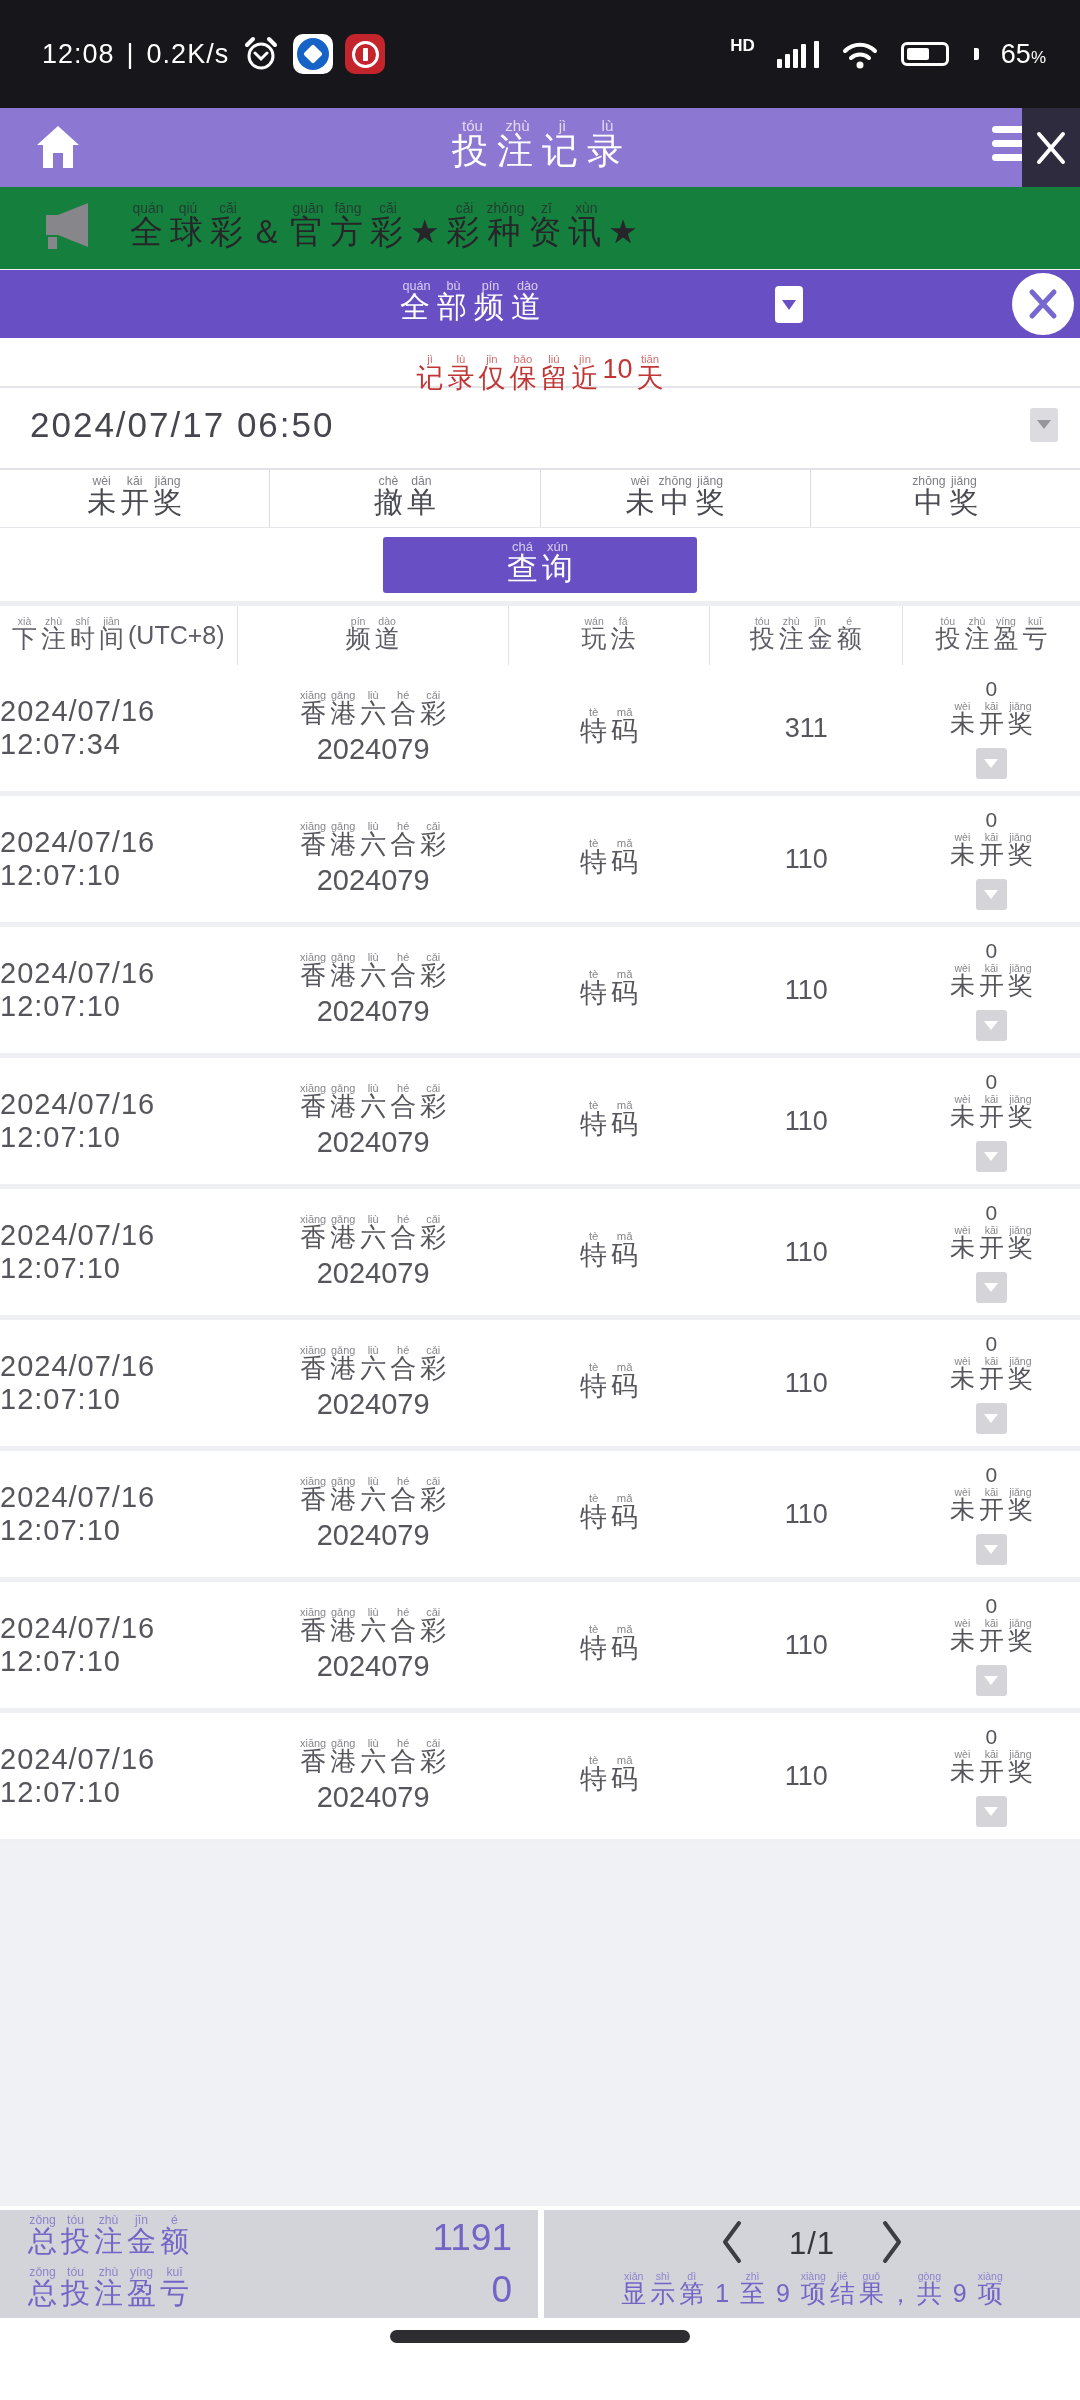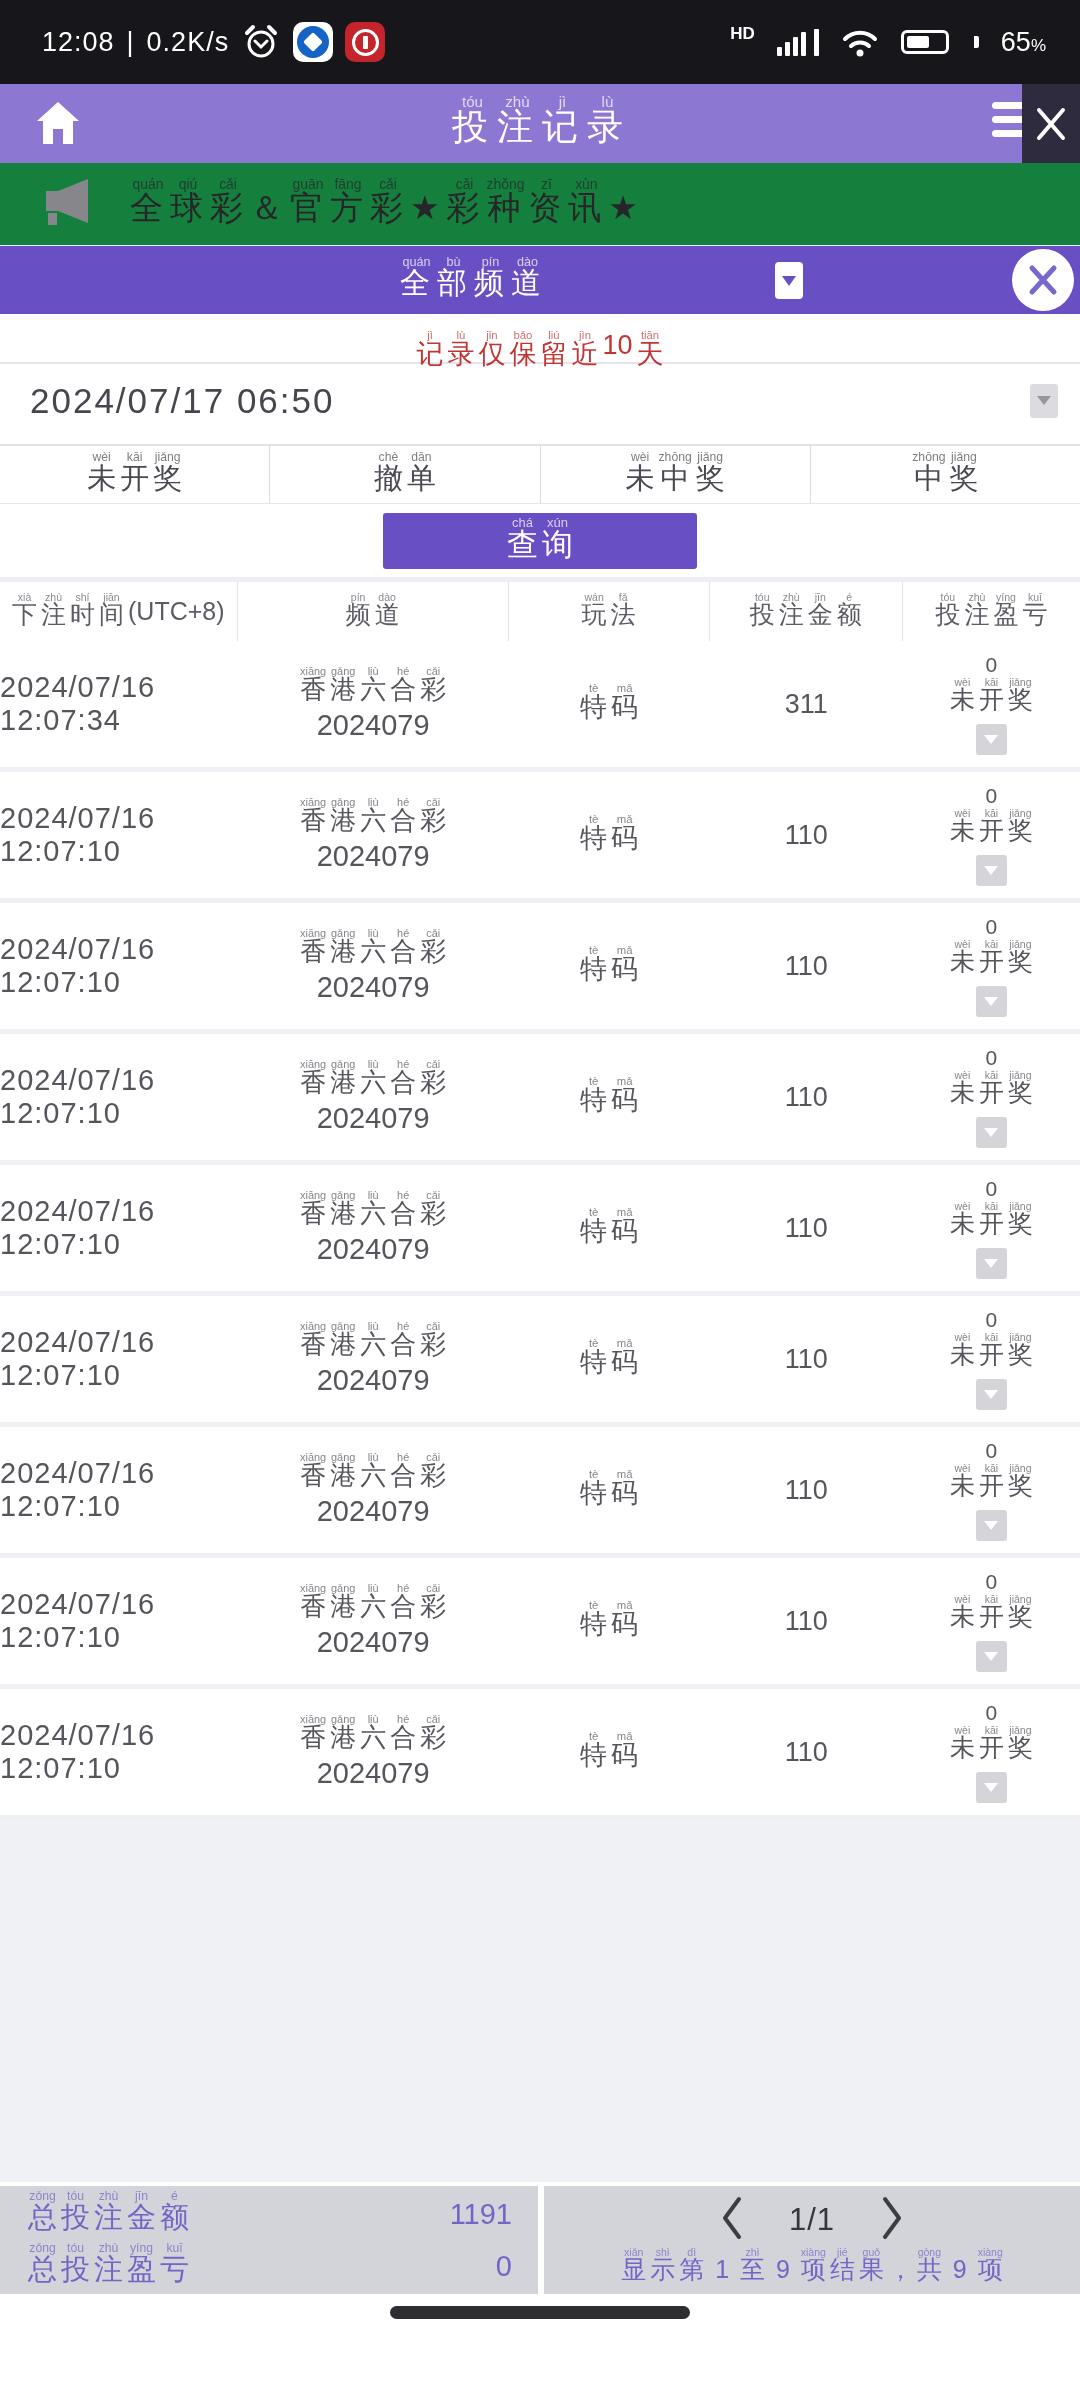--- a/index.html
+++ b/index.html
@@ -6,21 +6,21 @@
   html,body { background:#fff; }
   body { font-family:"Liberation Sans","DejaVu Sans",sans-serif; }
   .screen { position:relative; width:1080px; height:2400px; background:#fff; overflow:hidden; }
 
   ruby { ruby-align:center; }
   rt { font-size:42%; opacity:.72; letter-spacing:0; font-weight:normal; }
   .rb ruby { margin:0 2px; }
   .plain { margin:0 2px; }
 
   
-  .status-bar { height:84px; background:#17171b; color:#fff; display:flex; align-items:center; justify-content:space-between; padding:0 34px 0 42px; }
+  .status-bar { height:108px; background:#17171b; color:#fff; display:flex; align-items:center; justify-content:space-between; padding:0 34px 0 42px; }
   .sb-left { display:flex; align-items:center; gap:12px; font-size:27px; letter-spacing:1px; }
   .sb-right { display:flex; align-items:center; gap:22px; }
   .sb-icon { display:inline-flex; align-items:center; justify-content:center; }
   .app-badge { width:40px; height:40px; border-radius:10px; position:relative; display:inline-flex; align-items:center; justify-content:center; }
   .ccb { background:#fff; }
   .ccb .ccb-circle { width:32px; height:32px; border-radius:50%; background:#1663c7; display:flex; align-items:center; justify-content:center; }
   .ccb .ccb-diamond { width:14px; height:14px; background:#fff; transform:rotate(45deg); border-radius:2px; }
   .boc { background:#c4242c; }
   .boc .boc-ring { width:27px; height:27px; border:3px solid #fff; border-radius:50%; display:flex; align-items:center; justify-content:center; }
   .boc .boc-bar { width:5px; height:13px; background:#fff; border-radius:1px; }
@@ -90,21 +90,21 @@
   .td-result { font-size:21px; line-height:1.1; }
   .td-status { font-size:25px; }
   .status-caret { width:31px; height:31px; background:#d5d5d9; border-radius:3px; margin-top:8px; display:flex; align-items:center; justify-content:center; }
 
   
   .filler { height:362px; background:#f0f1f5; }
   .summary { height:112px; background:#fff; display:flex; gap:6px; padding-top:4px; }
   .panel { background:#d2d4da; height:108px; }
   .panel-left { width:538px; display:flex; flex-direction:column; justify-content:center; gap:4px; padding:0 26px; }
   .sum-row { display:flex; align-items:center; justify-content:space-between; color:#7265c5; font-size:29px; }
-  .sum-val { font-size:29px; }
+  .sum-val { font-size:37px; }
   .panel-right { flex:1; display:flex; flex-direction:column; align-items:center; justify-content:center; gap:2px; }
   .pager { display:flex; align-items:center; gap:44px; }
   .page-num { font-size:31px; color:#36363c; letter-spacing:1px; }
   .pager-info { color:#7265c5; font-size:25px; }
   .bottom-bar { height:33px; background:#fff; display:flex; justify-content:center; }
   .home-pill { width:300px; height:13px; border-radius:7px; background:#2e2e32; margin-top:12px; }
 </style>
 </head>
 <body>
 

